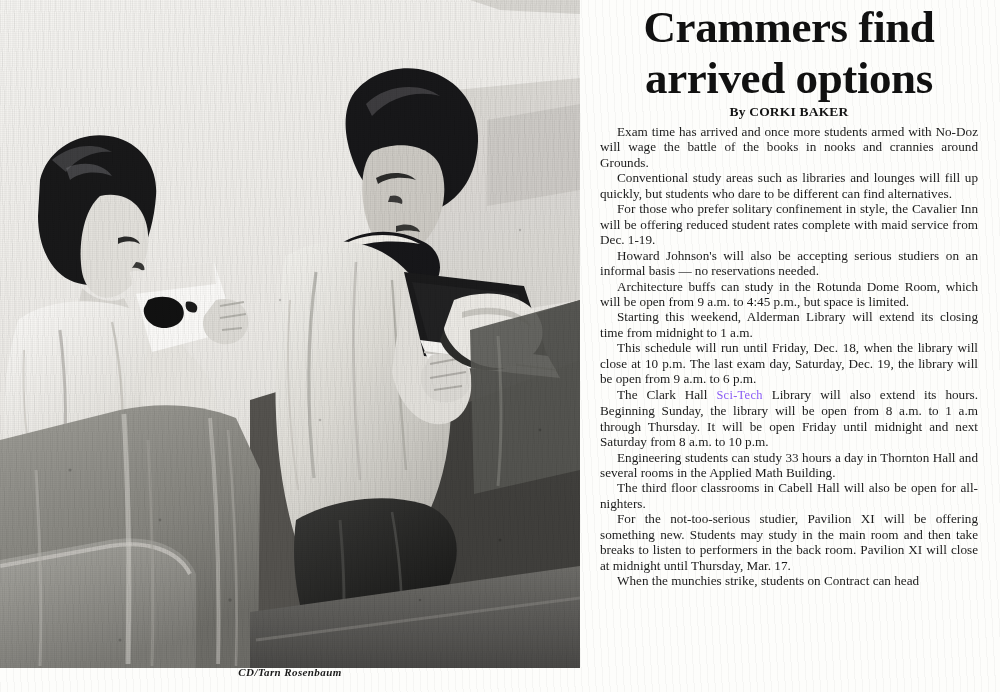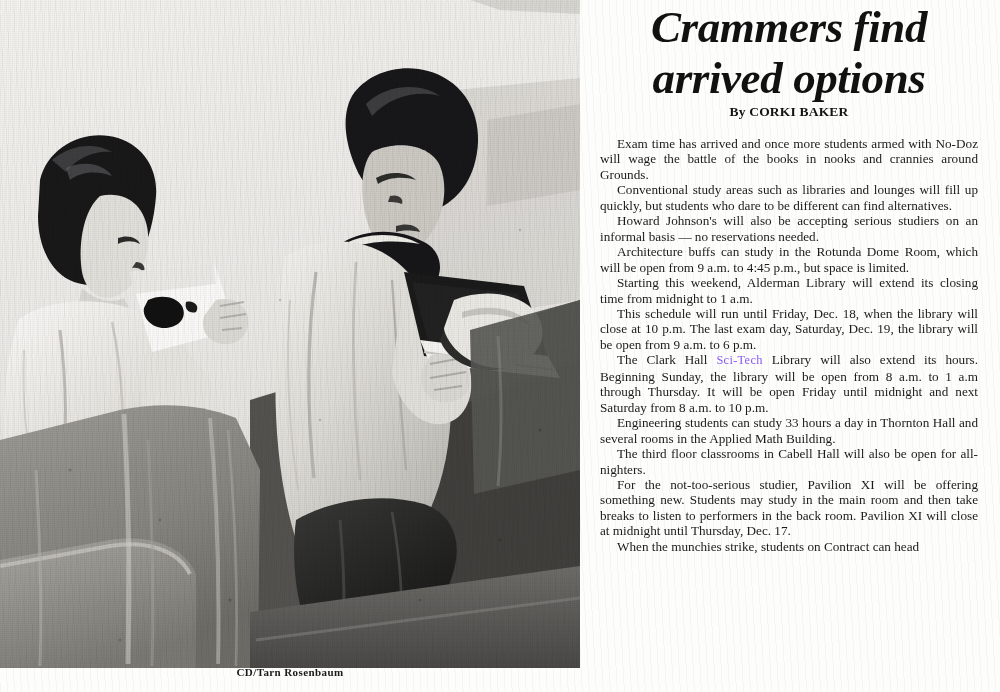--- a/index.html
+++ b/index.html
@@ -60,20 +60,21 @@
     position: absolute;
     left: 0;
     top: 666px;
     width: 580px;
     text-align: center;
     font-family: "Liberation Serif", serif;
     font-weight: bold;
     font-size: 11px;
     letter-spacing: .4px;
     color: #1a1a1a;
+    font-style: italic;
   }
 
   
   #caption-clip {
     position: absolute;
     left: 14px;
     top: 699px;
     width: 560px;
     height: 13px;
     overflow: hidden;
@@ -91,42 +92,41 @@
   #article {
     position: absolute;
     left: 600px;
     top: 0;
     width: 378px;
     height: 692px;
     overflow: hidden;
   }
   #headline {
     font-family: "Liberation Serif", serif;
-    font-style: italic;
     font-weight: bold;
     font-size: 45px;
     line-height: 51px;
     letter-spacing: -0.4px;
     color: #111;
     text-align: center;
     margin-top: 2px;
   }
   #headline .hl-line { display: block; white-space: nowrap; }
 
   #byline {
     font-family: "Liberation Serif", serif;
     font-weight: bold;
     font-size: 13.5px;
     letter-spacing: .2px;
     text-align: center;
     color: #141414;
   }
 
   #body-copy {
-    margin-top: 16px;
+    margin-top: 4px;
     font-family: "Liberation Serif", serif;
     font-size: 13.2px;
     line-height: 15.45px;
     color: #1b1b1b;
     text-align: justify;
     -webkit-hyphens: none;
     hyphens: none;
   }
   #body-copy p {
     margin: 0;
@@ -335,30 +335,31 @@
     <div id="headline">
       <span class="hl-line">Crammers find</span>
       <span class="hl-line">arrived options</span>
     </div>
 
     <div id="byline">By CORKI BAKER</div>
 
     <div id="body-copy">
       <p>Exam time has arrived and once more students armed with No-Doz  will wage the battle of the books in nooks and crannies around Grounds.</p>
       <p>Conventional study areas such as libraries and lounges will fill up quickly, but students who dare to be different can find alternatives.</p>
+      <p>For those who prefer solitary confinement in style, the Cavalier Inn will be offering reduced student rates complete with maid service from Dec. 1-19.</p>
       <p>Howard Johnson's will also be accepting serious studiers on an informal basis — no reservations needed.</p>
       <p>Architecture buffs can study in the Rotunda Dome Room, which will be open from 9 a.m. to 4:45 p.m., but space is limited.</p>
       <p>Starting this weekend, Alderman Library will extend its closing time from midnight to 1 a.m.</p>
       <p>This schedule will run until Friday, Dec. 18, when the library will close at 10 p.m. The last exam day, Saturday, Dec. 19, the library will be open from 9 a.m. to 6 p.m.</p>
 
       <p>
         <span>The Clark Hall </span><span class="sci-tech">Sci-Tech</span><span>  Library will also extend its hours. Beginning Sunday, the library will be open from 8 a.m. to 1 a.m through Thursday. It will be open Friday until midnight and next Saturday from 8 a.m. to 10 p.m.</span>
       </p>
 
       <p>Engineering students can study 33 hours a day in Thornton Hall and several rooms in the Applied Math Building.</p>
       <p>The third floor classrooms in Cabell Hall will also be open for all-nighters.</p>
-      <p>For the not-too-serious studier, Pavilion XI will be offering something new. Students may study in the main room and then take breaks to listen to performers in the back room. Pavilion XI will close at midnight until Thursday, Dec. 17.</p>
+      <p>For the not-too-serious studier, Pavilion XI will be offering something new. Students may study in the main room and then take breaks to listen to performers in the back room. Pavilion XI will close at midnight until Thursday, Mar. 17.</p>
       <p>When the munchies strike, students on Contract can head</p>
     </div>
   </div>
 
   <div id="paper-noise"></div>
 </div>
 
 </body></html>

